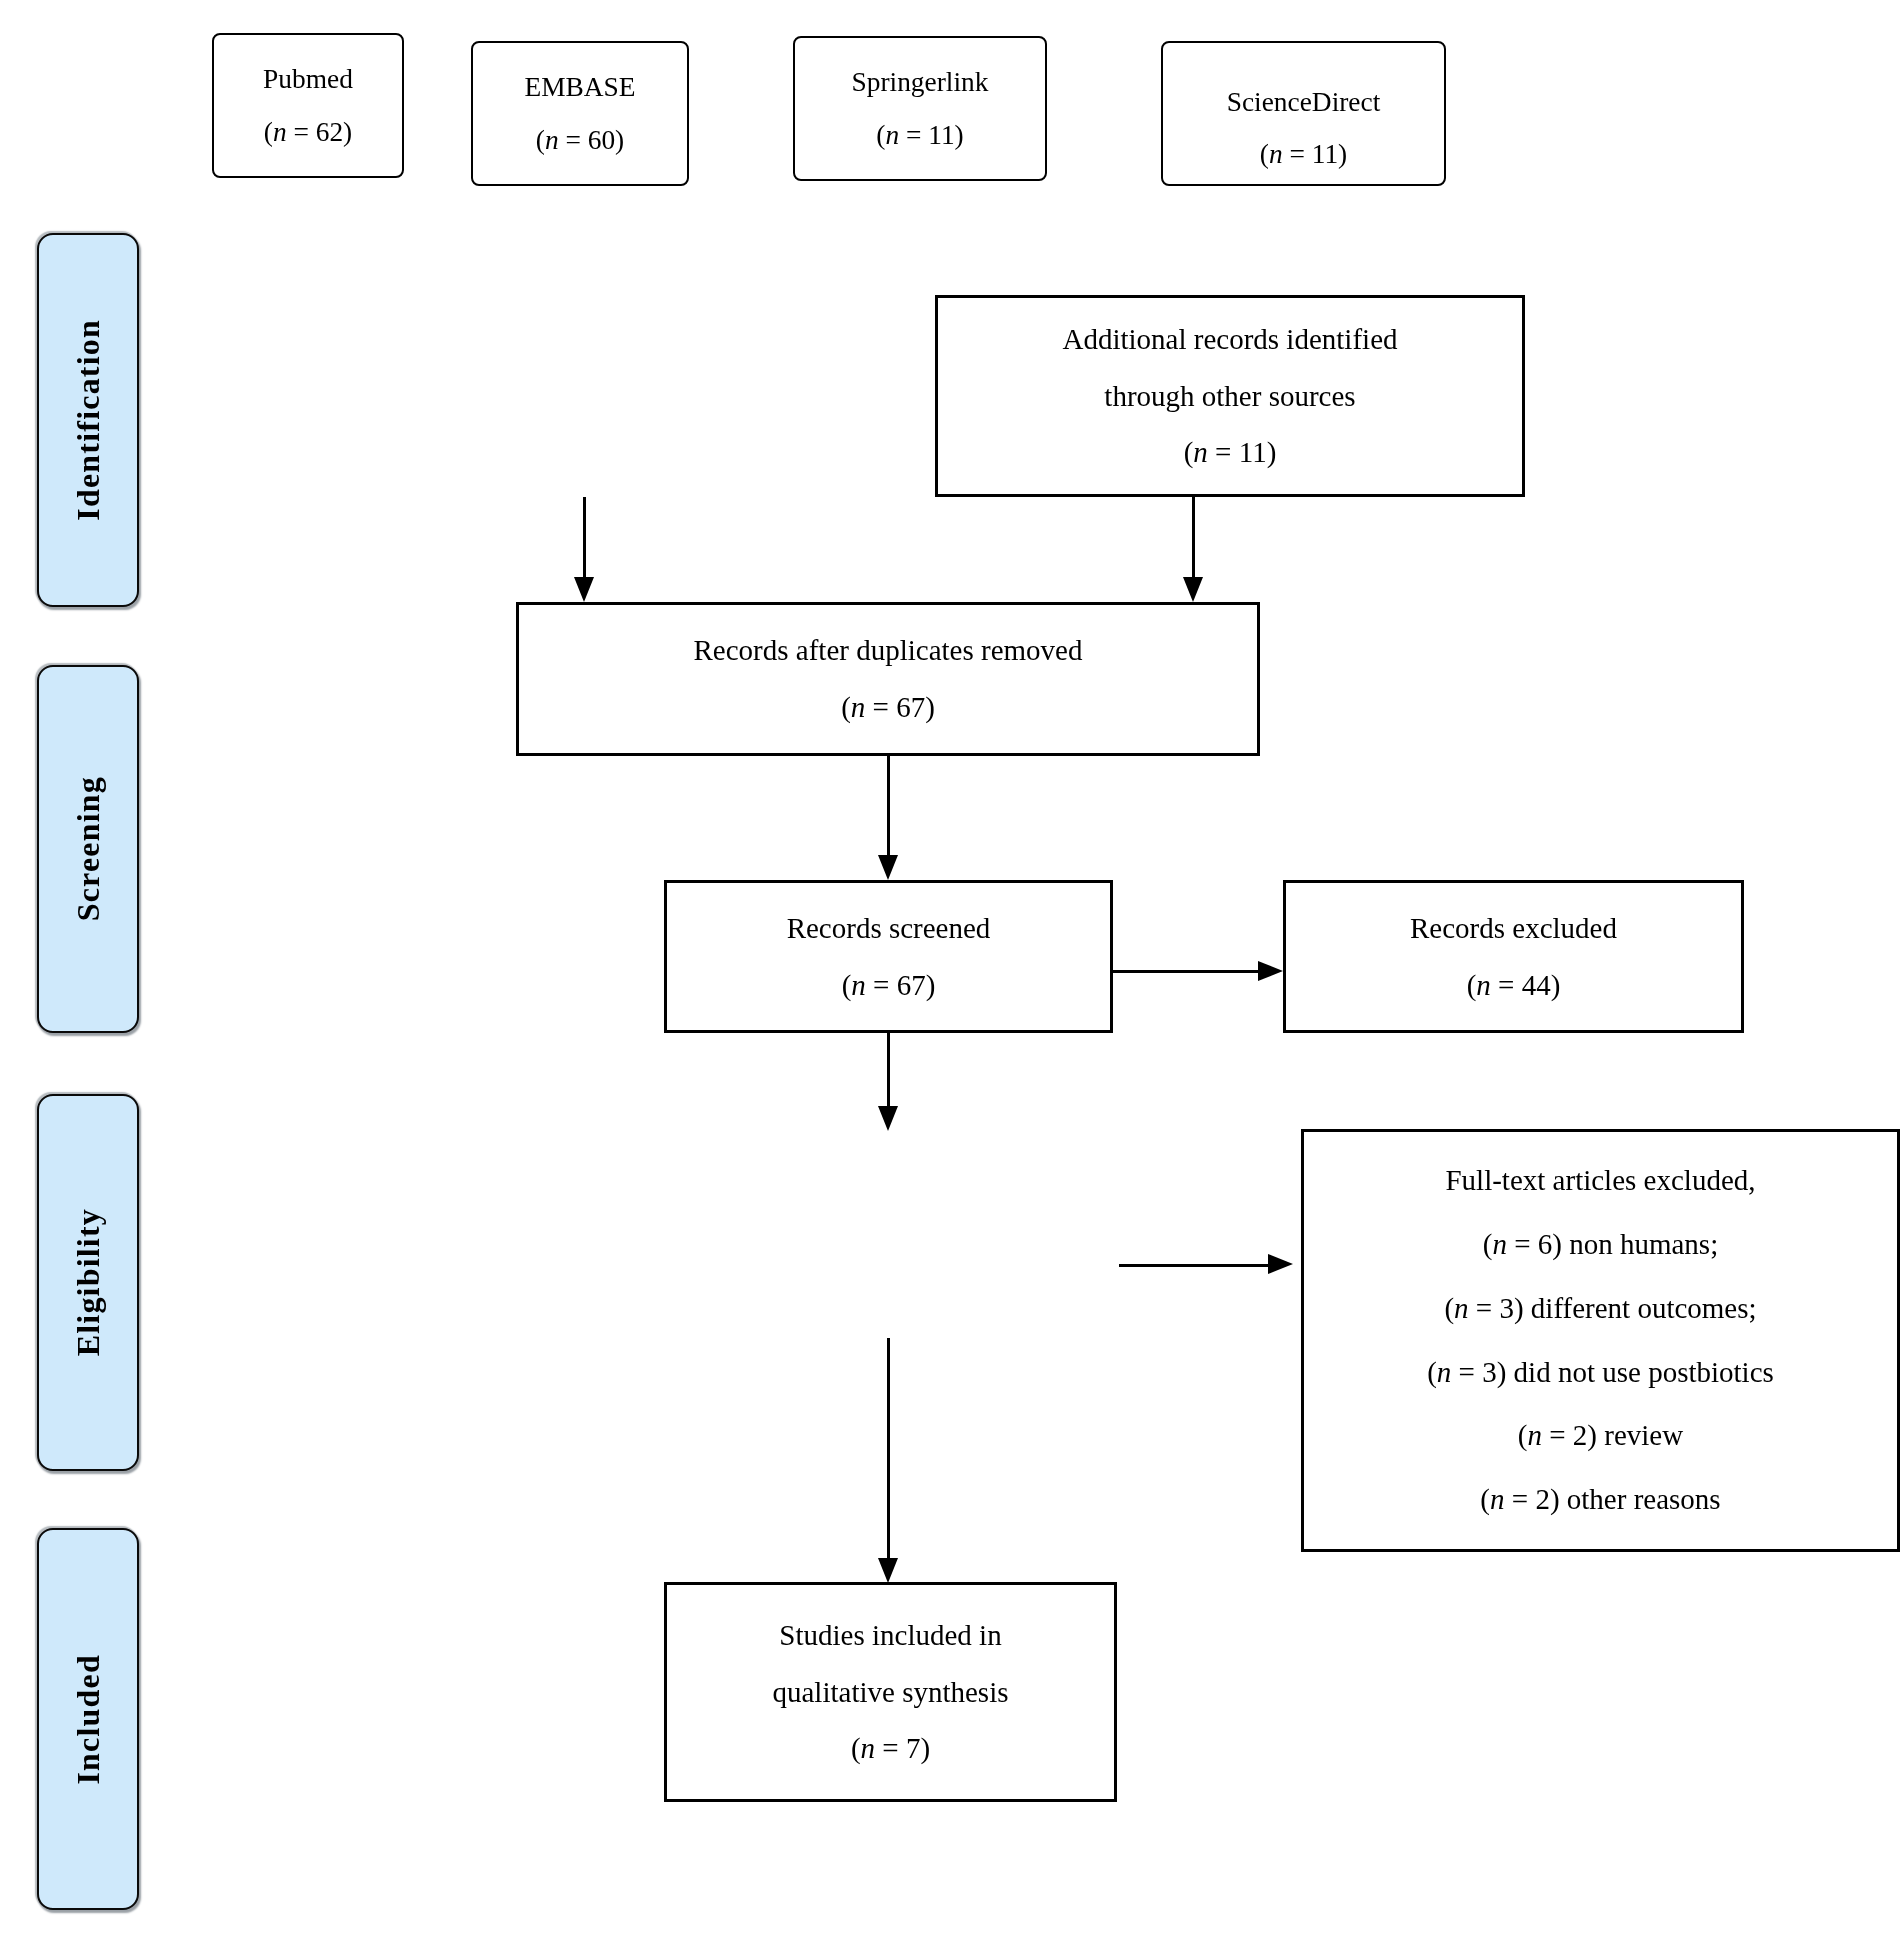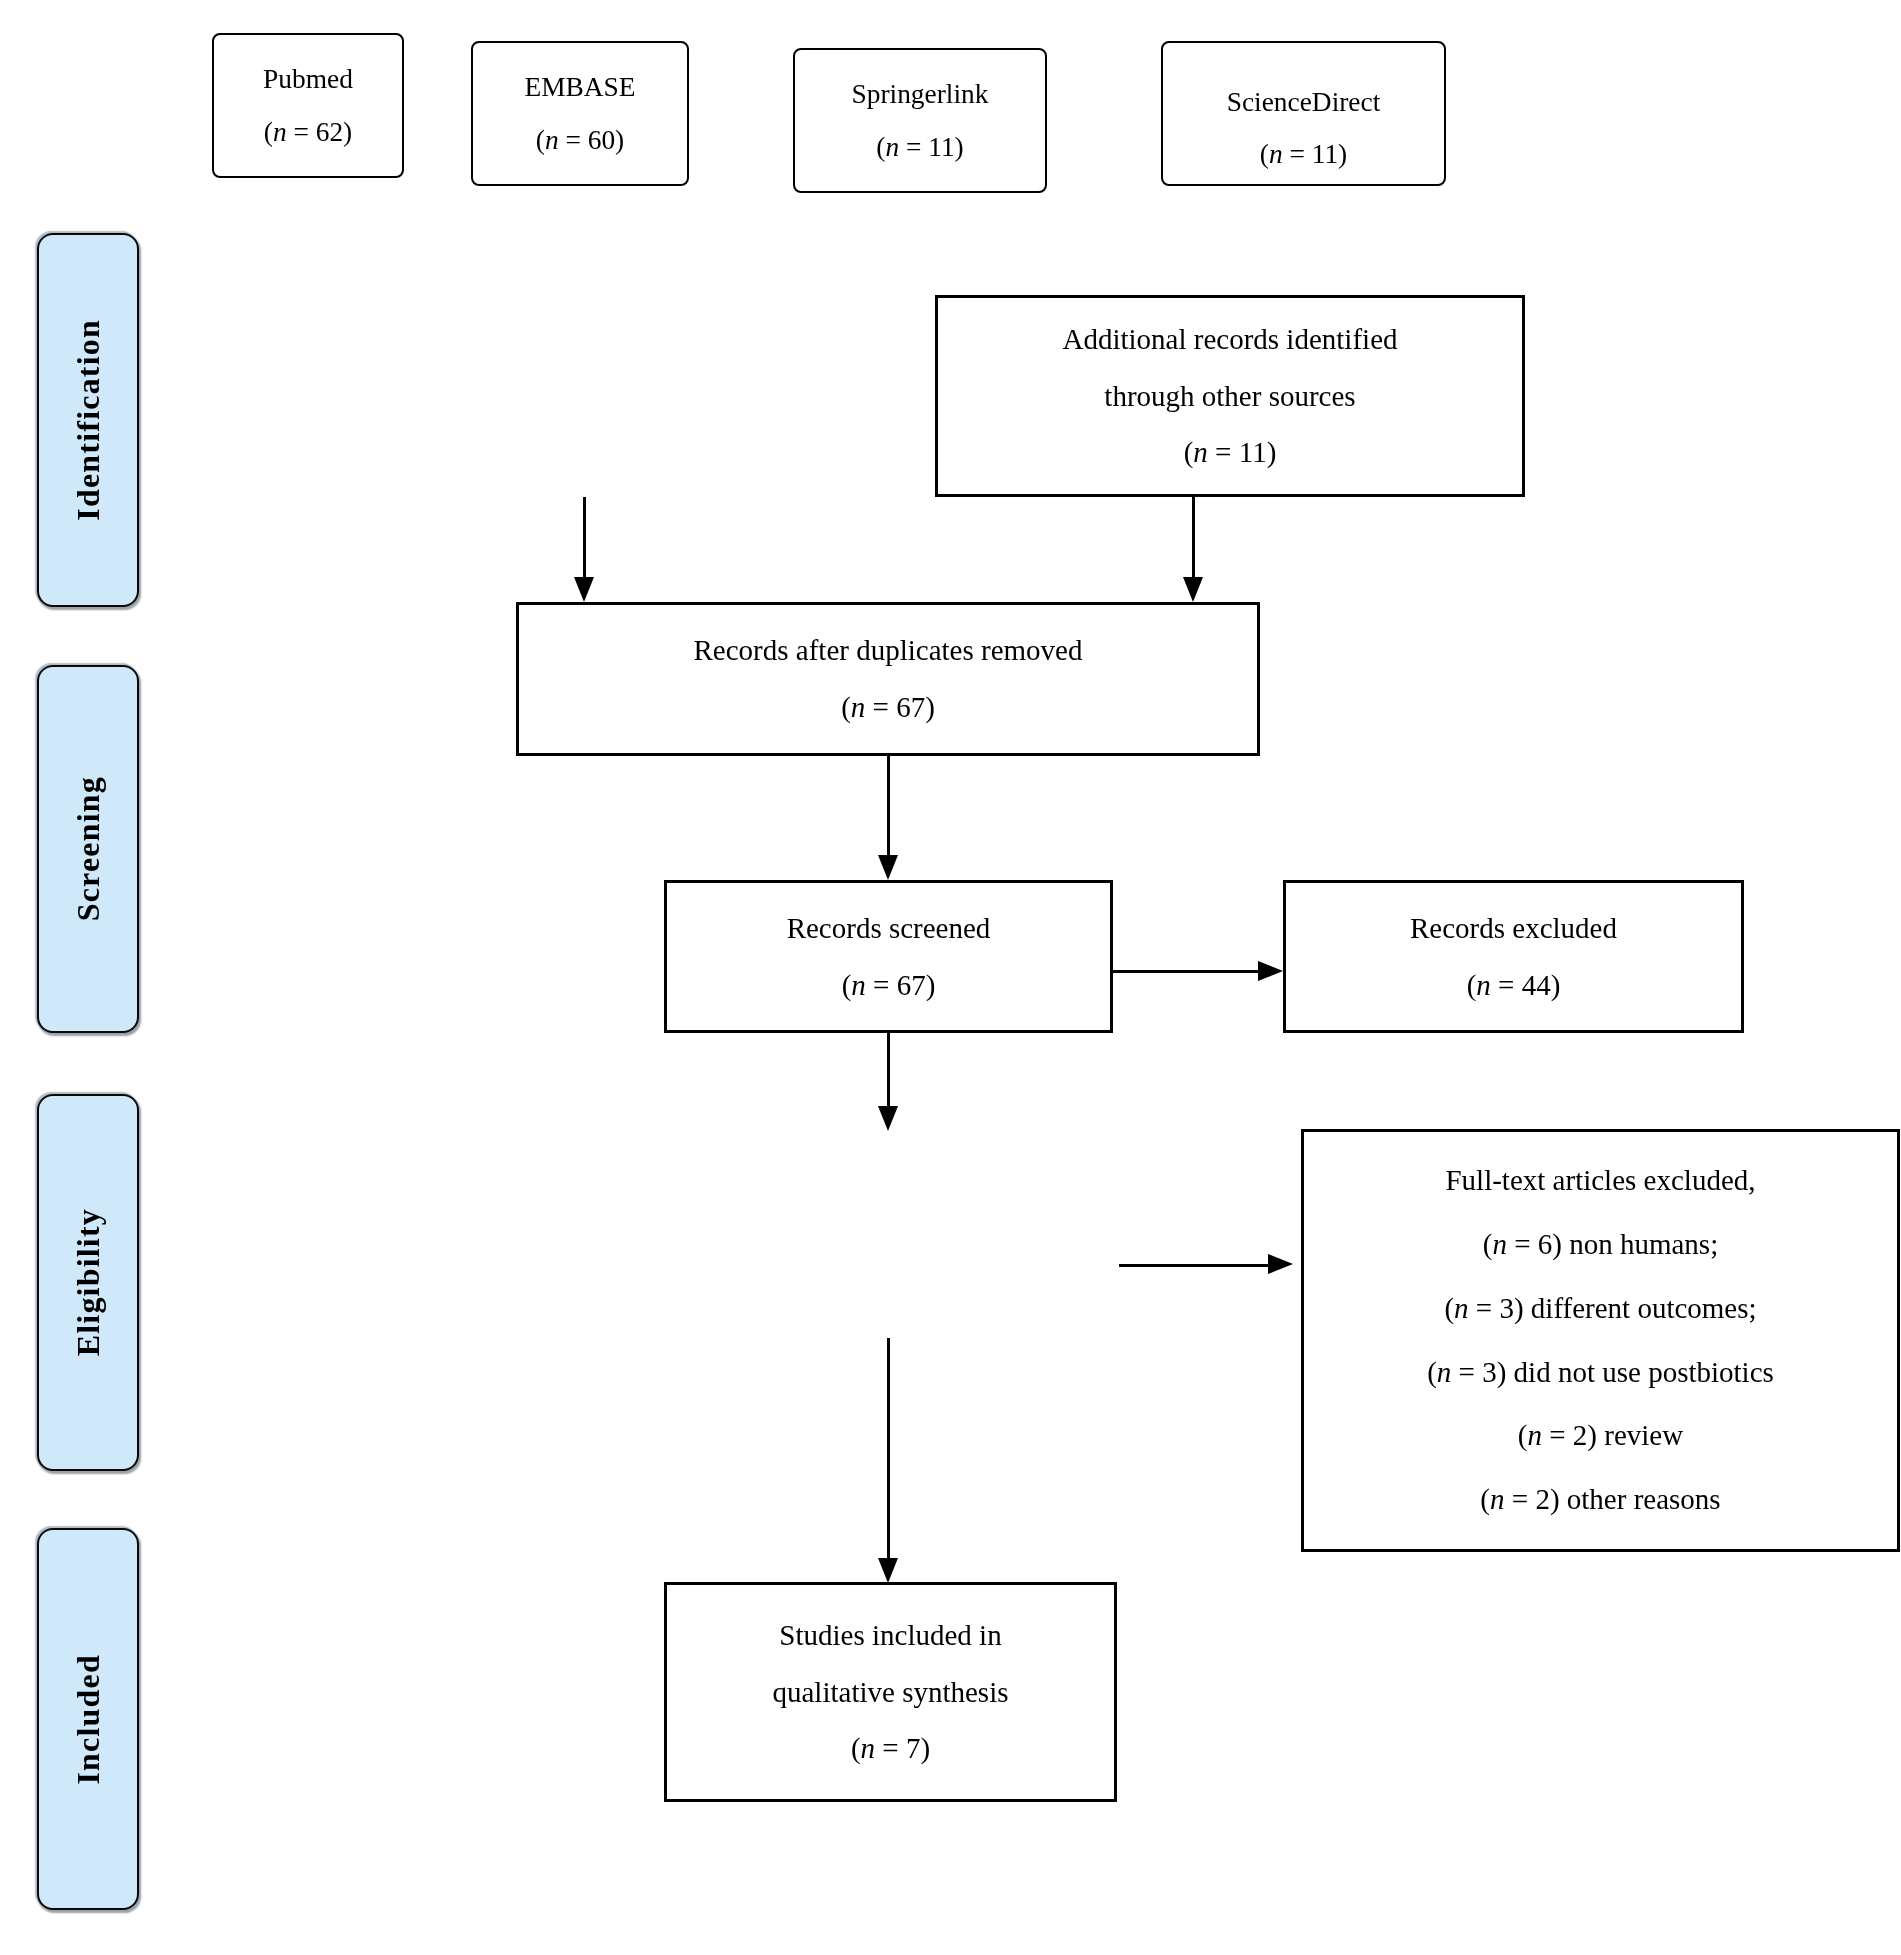--- a/index.html
+++ b/index.html
@@ -76,21 +76,21 @@
 <body>
 
 <div id="canvas">
 
   <div class="box box--db" style="left:212px; top:33px; width:192px; height:145px;">
       <span>Pubmed<br>(<i>n</i> = 62)</span>
     </div>
   <div class="box box--db" style="left:471px; top:41px; width:218px; height:145px;">
       <span>EMBASE<br>(<i>n</i> = 60)</span>
     </div>
-  <div class="box box--db" style="left:793px; top:48px; width:254px; height:145px;">
+  <div class="box box--db" style="left:793px; top:36px; width:254px; height:145px;">
       <span>Springerlink<br>(<i>n</i> = 11)</span>
     </div>
   <div class="box box--db" style="left:1161px; top:41px; width:285px; height:145px;align-items:flex-end;">
       <span>ScienceDirect<br>(<i>n</i> = 11)</span>
     </div>
 
   <div class="phase" style="left:37px; top:233px; width:102px; height:374px;">
     <span>Identification</span>
   </div>
   <div class="phase" style="left:37px; top:665px; width:102px; height:368px;">

